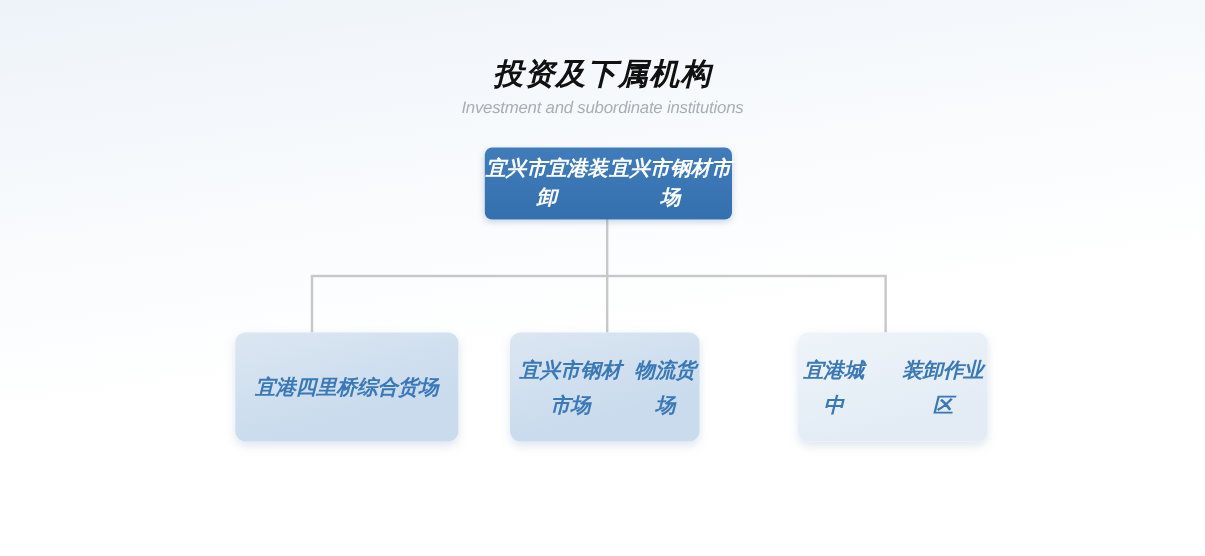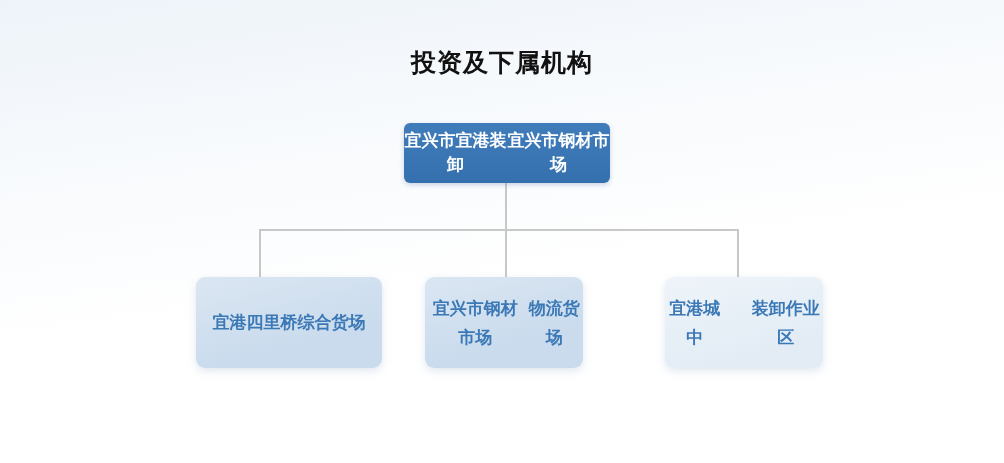--- a/index.html
+++ b/index.html
@@ -13,20 +13,21 @@
     font-family: "Liberation Sans", "DejaVu Sans", sans-serif;
   }
   .stage {
     position: relative;
     width: 1004px;
     height: 463px;
     background: linear-gradient(172deg,
       var(--page-bg-top, #edf3f9) 0%,
       #f6f9fc 25%,
       var(--page-bg-bottom, #ffffff) 58%);
+    font-style: italic;
   }
   .header {
     position: absolute;
     top: 48px;
     left: 0;
     width: 1004px;
     text-align: center;
   }
   .title {
     font-size: 25px;
@@ -96,20 +97,21 @@
   .conn-drop-right{ left: 737px; top: 230px; width: 2px; height: 47px; }
   .node-line { display: block; }
 </style>
 </head>
 <body>
 
 <div class="stage">
 
   <div class="header">
     <div class="title">投资及下属机构</div>
+    <div class="subtitle">Investment and subordinate institutions</div>
   </div>
 
   <div class="connector conn-stub"></div>
   <div class="connector conn-horiz"></div>
   <div class="connector conn-drop-left"></div>
   <div class="connector conn-drop-mid"></div>
   <div class="connector conn-drop-right"></div>
 
   <div class="node root-node">
     <span class="node-line">宜兴市宜港装卸</span>

